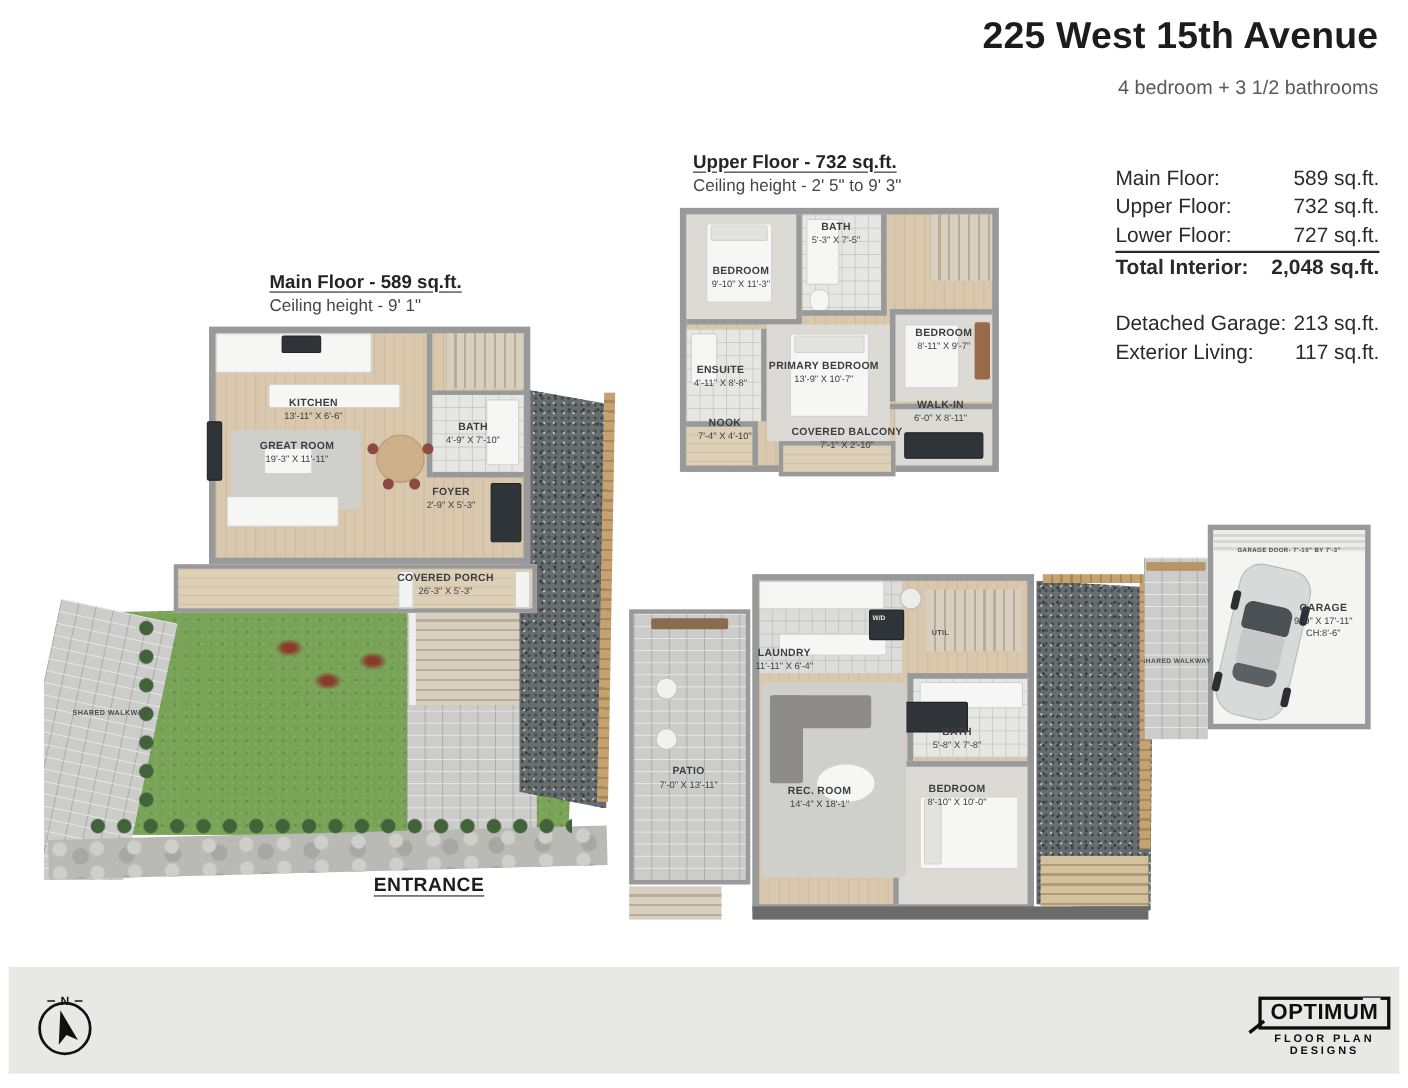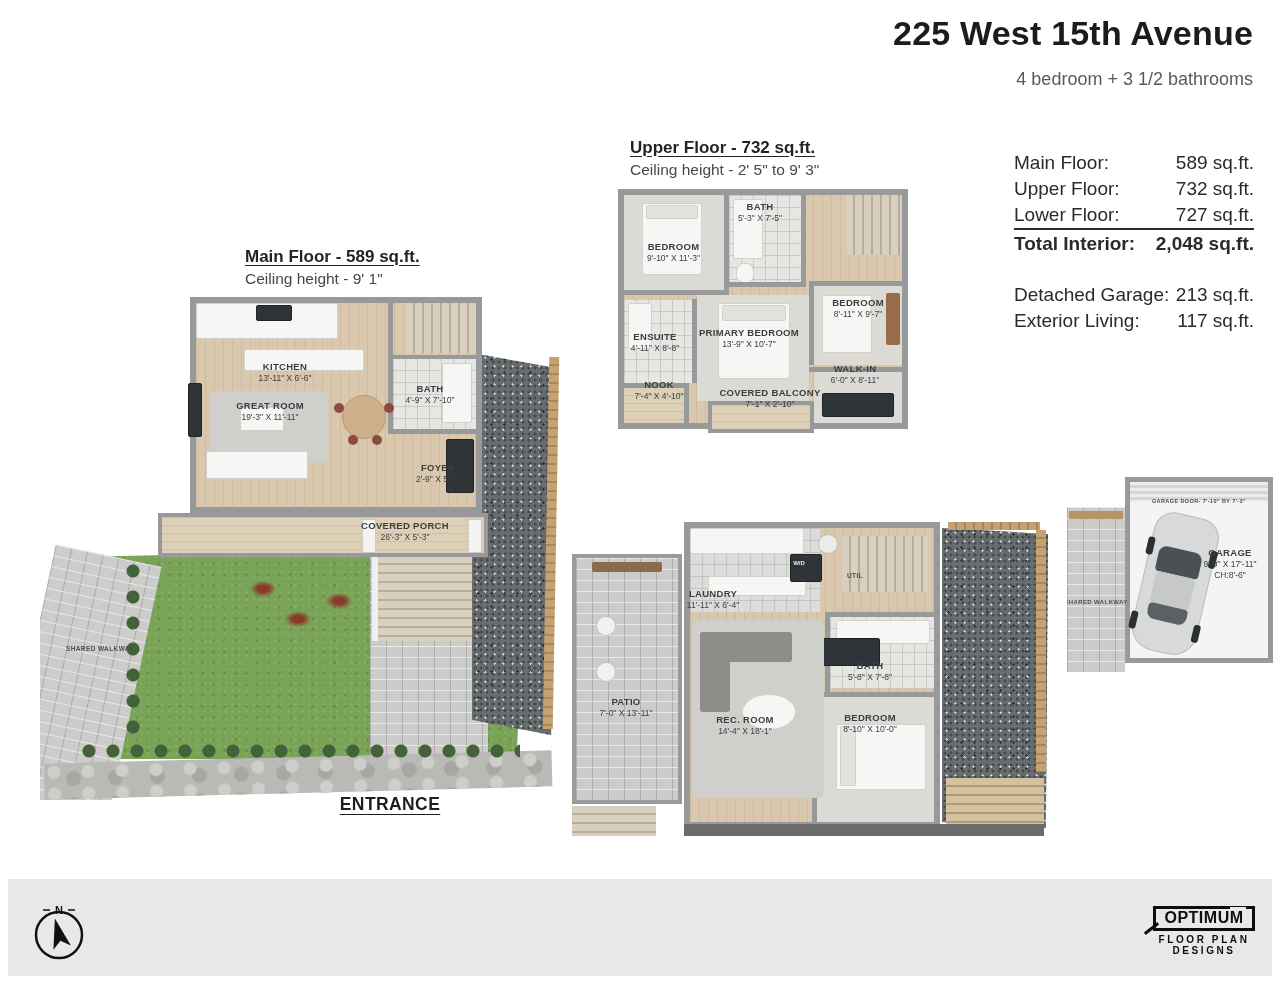--- a/index.html
+++ b/index.html
@@ -63,21 +63,21 @@
             text-decoration:underline;text-underline-offset:4px;}
 
   
   .footer{position:absolute;left:8px;top:879px;width:1264px;height:97px;background:#e8e8e6;}
   .compass{position:absolute;left:30px;top:901px;}
   .disclaimer{position:absolute;left:0;right:0;top:917px;text-align:center;font-size:11.5px;color:#4c4c4c;line-height:1.55;}
   .logo{position:absolute;left:1128px;top:906px;text-align:center;color:#0e0e0e;}
   .logo-box{position:relative;border:3px solid #0e0e0e;padding:0 8px 1px;display:inline-block;background:transparent;}
   .logo-box::after{content:"";position:absolute;right:6px;top:-3px;width:16px;height:3px;background:#e8e8e6;border-top:1px solid #0e0e0e;}
   .logo-hook{position:absolute;left:-13px;bottom:-2px;width:17px;height:3px;background:#0e0e0e;transform:rotate(-38deg);}
-  .logo-main{font-size:16px;font-weight:800;letter-spacing:.5px;margin-top:16px;}
+  .logo-main{font-size:20px;font-weight:800;letter-spacing:.5px;margin-top:16px;}
   .logo-sub{font-size:10px;font-weight:700;letter-spacing:2.6px;margin-top:3px;}
 
   .plan{position:absolute;overflow:hidden;}
 </style>
 </head>
 <body>
 
 <div class="page">
 
   <div class="hdr">
@@ -170,21 +170,21 @@
       <div class="dm">13'-11" X 6'-6"</div>
     </div>
     <div class="lbl" style="left:150px;top:105px;width:160px;">
       <div class="nm">GREAT ROOM</div>
       <div class="dm">19'-3" X 11'-11"</div>
     </div>
     <div class="lbl" style="left:345px;top:88px;width:90px;">
       <div class="nm">BATH</div>
       <div class="dm">4'-9" X 7'-10"</div>
     </div>
-    <div class="lbl" style="left:320px;top:167px;width:100px;margin-left:28px;">
+    <div class="lbl" style="left:320px;top:147px;width:100px;">
       <div class="nm">FOYER</div>
       <div class="dm">2'-9" X 5'-3"</div>
     </div>
     <div class="lbl" style="left:290px;top:225px;width:150px;">
       <div class="nm">COVERED PORCH</div>
       <div class="dm">26'-3" X 5'-3"</div>
     </div>
     <div class="lbl sm" style="left:10px;top:350px;width:100px;">
       <div class="nm">SHARED WALKWAY</div>
     </div>
@@ -328,21 +328,21 @@
     <div class="lbl" style="left:248px;top:192px;width:104px;">
       <div class="nm">BEDROOM</div>
       <div class="dm">8'-10" X 10'-0"</div>
     </div>
     <div class="lbl" style="left:2px;top:176px;width:108px;">
       <div class="nm">PATIO</div>
       <div class="dm">7'-0" X 13'-11"</div>
     </div>
   </div>
 
-  <div class="plan" style="left:1040px;top:465px;width:212px;height:215px;margin-left:27px;">
+  <div class="plan" style="left:1040px;top:465px;width:212px;height:215px;">
     <div class="abs pavers" style="left:0;top:42px;width:58px;height:165px;"></div>
     <div class="abs" style="left:2px;top:46px;width:54px;height:8px;background:#b79468;"></div>
     <div class="bldg" style="left:58px;top:12px;width:148px;height:186px;border-width:5px;background:#f4f4f2;">
       <div class="abs" style="left:0;top:0;width:138px;height:20px;background:repeating-linear-gradient(180deg,#ececea 0 3px,#d6d6d4 3px 6px);"></div>
 
       <div class="abs" style="left:12px;top:32px;width:64px;height:138px;background:#d8dad9;border:1px solid #b8bab9;border-radius:20px 20px 24px 24px;transform:rotate(13deg);">
         <div class="abs" style="left:9px;top:34px;width:44px;height:26px;background:#4a5054;border-radius:8px 8px 4px 4px;"></div>
         <div class="abs" style="left:11px;top:60px;width:40px;height:32px;background:#c7c9c8;border-radius:4px;"></div>
         <div class="abs" style="left:11px;top:92px;width:40px;height:16px;background:#5a6064;border-radius:4px 4px 8px 8px;"></div>
         <div class="abs" style="left:-4px;top:28px;width:7px;height:18px;background:#2c2f31;border-radius:3px;"></div>

